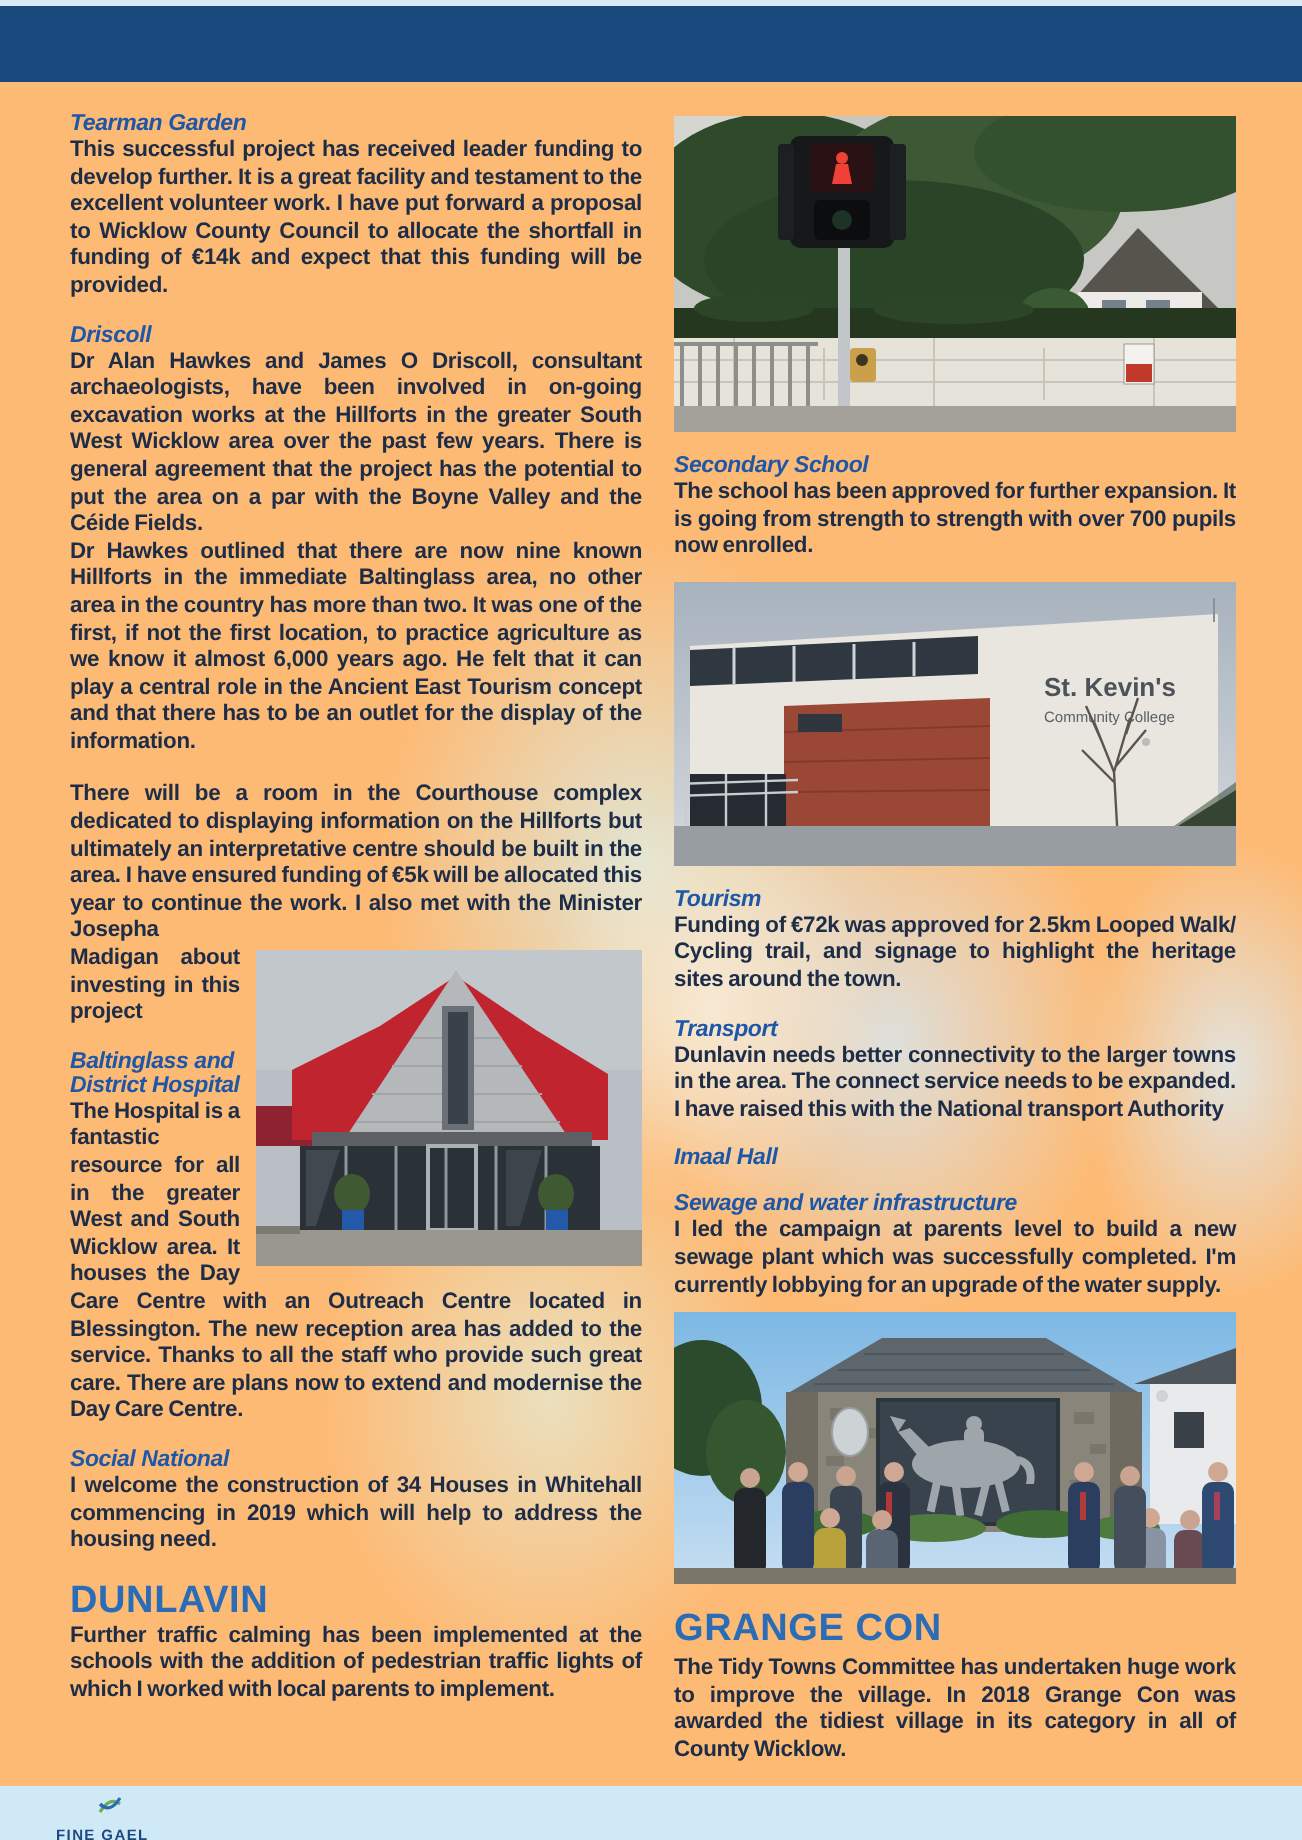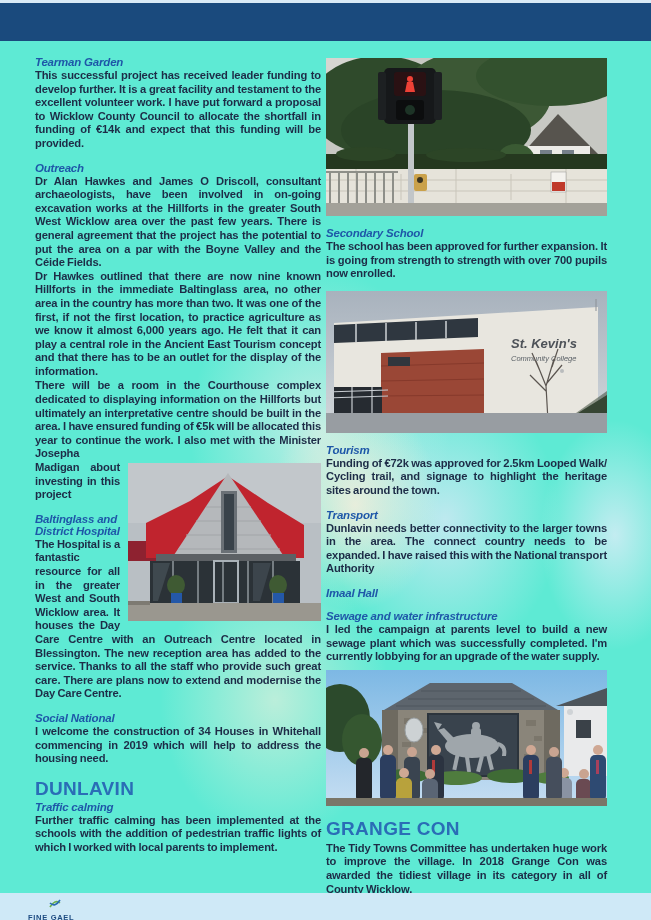--- a/index.html
+++ b/index.html
@@ -1,49 +1,49 @@
 <!DOCTYPE html>
 <html><head>
 <meta charset="utf-8">
 <style>
   html,body { margin:0; padding:0; background:#ffffff; }
   .page {
-    position:relative; width:651px; height:920px; background:#5eead4;
+    position:relative; width:651px; height:920px; background:#fdba74;
     font-family:"Liberation Sans", sans-serif; overflow:hidden;
   }
   .topstrip { position:absolute; top:0; left:0; width:651px; height:3px; background:#d9eaf6; }
   .topbar   { position:absolute; top:3px; left:0; width:651px; height:38px; background:#1a4a7d; }
   .botbar   { position:absolute; top:893px; left:0; width:651px; height:27px; background:#cfe9f7; }
 
   
   .blob { position:absolute; border-radius:50%; pointer-events:none; }
   .b1 { left:190px; top:270px; width:260px; height:320px; background:radial-gradient(closest-side,#d9efe9,rgba(217,239,233,0)); opacity:.8; }
   .b2 { left:330px; top:380px; width:230px; height:280px; background:radial-gradient(closest-side,#d6e9f6,rgba(214,233,246,0)); opacity:.8; }
   .b3 { left:270px; top:400px; width:170px; height:210px; background:radial-gradient(closest-side,#fbeedb,rgba(251,238,219,0)); opacity:.8; }
   .b4 { left:540px; top:420px; width:150px; height:230px; background:radial-gradient(closest-side,#dcedf8,rgba(220,237,248,0)); opacity:.8; }
   .b5 { left:160px; top:560px; width:230px; height:280px; background:radial-gradient(closest-side,#e2f0dd,rgba(226,240,221,0)); opacity:.7; }
 
   .col { position:absolute; top:50px; }
   .col-left  { left:35px;  width:286px; }
-  .col-right { left:326px; width:281px; }
+  .col-right { left:337px; width:281px; }
 
   p.body {
     font-size:11.2px; font-weight:700; line-height:13.6px; color:#1d2c47;
     text-align:justify; margin:0; word-spacing:-0.6px; letter-spacing:-0.15px;
   }
   h3.sec {
     font-size:11.5px; font-style:italic; font-weight:700; color:#1e57a8;
     margin:11px 0 1px 0; letter-spacing:-0.2px;
   }
   h3.first { margin-top:6px; }
   h2.town {
     font-size:19px; font-weight:800; color:#2a6db6;
     margin:12px 0 0 0; letter-spacing:0.3px;
   }
-  .photo { display:block; border:0;font-style:italic; }
+  .photo { display:block; border:0; }
   .photo svg { display:block; }
   .photo-float { float:right; margin:2px 0 4px 8px; }
   .wrapblock::after { content:""; display:block; clear:both; }
   .mt6 { margin-top:6px; } .mt8 { margin-top:8px; } .mt10 { margin-top:10px; }
 
   .fg-logo { position:absolute; left:28px; top:895px; width:60px; text-align:left; }
   .fg-star { margin-left:20px; height:10px; }
   .fg-text {
     font-size:7.5px; font-weight:800; color:#1c4a80; letter-spacing:0.7px;
     line-height:9px; white-space:nowrap;
@@ -60,25 +60,25 @@
   <div class="blob b2"></div>
   <div class="blob b3"></div>
   <div class="blob b4"></div>
   <div class="blob b5"></div>
 
   <div class="col col-left">
     <h3 class="sec first">Tearman Garden</h3>
     <p class="body">This successful project has received leader funding to develop further.  It is a great facility and testament to the excellent volunteer work.  I have put forward a proposal to Wicklow County Council to allocate the shortfall in funding of €14k and expect that this funding will be provided.</p>
 
 
-    <h3 class="sec">Outreach</h3>
+    <h3 class="sec">Driscoll</h3>
     <p class="body">Dr Alan Hawkes and James O Driscoll, consultant archaeologists, have been involved in on-going excavation works at the Hillforts in the greater South West Wicklow area over the past few years.   There is general agreement that the project has the potential to put the area on a par with the Boyne Valley and the Céide Fields.</p>
     <p class="body">Dr Hawkes outlined that there are now nine known Hillforts in the immediate Baltinglass area, no other area in the country has more than two. It was one of the first, if not the first location, to practice agriculture as we know it almost 6,000 years ago. He felt that it can play a central role in the Ancient East Tourism concept and that there has to be an outlet for the display of the information.</p>
 
-    <p class="body" style="margin-top:1px">There will be a room in the Courthouse complex dedicated to displaying information on the Hillforts but ultimately an interpretative centre should be built in the area.   I have ensured funding of €5k will be allocated this year to continue the work.   I also met with the Minister Josepha</p>
+    <p class="body" style="margin-top:13px">There will be a room in the Courthouse complex dedicated to displaying information on the Hillforts but ultimately an interpretative centre should be built in the area.   I have ensured funding of €5k will be allocated this year to continue the work.   I also met with the Minister Josepha</p>
 
     <div class="wrapblock">
       <span class="photo photo-float">
 
         <svg width="193" height="158" viewBox="0 0 193 158">
           <rect x="0" y="0" width="193" height="158" fill="#b9bfc4"></rect>
           <rect x="0" y="0" width="193" height="60" fill="#c2c7cb"></rect>
           <rect x="0" y="78" width="30" height="20" fill="#8e2230"></rect>
           <polygon points="18,95 18,60 62,38 100,13 140,40 176,62 176,95" fill="#c0242e"></polygon>
           <polygon points="100,10 44,95 157,95" fill="#b5b8bb"></polygon>
@@ -112,21 +112,20 @@
       </span>
       <p class="body">Madigan about investing in this project</p>
       <h3 class="sec">Baltinglass and District Hospital</h3>
       <p class="body">The Hospital is a fantastic resource for all in the greater West and South Wicklow area. It houses the Day Care Centre with an Outreach Centre located in Blessington. The new reception area has added to the service. Thanks to all the staff who provide such great care. There are plans now to extend and modernise the Day Care Centre.</p>
     </div>
 
     <h3 class="sec">Social National</h3>
     <p class="body">I welcome the construction of 34 Houses in Whitehall commencing in  2019 which will help to address the housing need.</p>
 
     <h2 class="town">DUNLAVIN</h2>
-    <h3 class="sec" style="margin-top:1px">Traffic calming</h3>
     <p class="body">Further traffic calming has been implemented at the schools with the addition of pedestrian traffic lights of which I worked with local parents to implement.</p>
   </div>
 
   <div class="col col-right">
     <span class="photo mt8">
 
       <svg width="281" height="158" viewBox="0 0 281 158">
         <rect x="0" y="0" width="281" height="158" fill="#c7c8c3"></rect>
         <rect x="0" y="0" width="40" height="60" fill="#d6d6d1"></rect>
         <ellipse cx="55" cy="48" rx="72" ry="50" fill="#2f4a2b"></ellipse>
@@ -225,21 +224,21 @@
         <polygon points="252,122 281,104 281,142 248,142" fill="#364533"></polygon>
         <rect x="0" y="122" width="281" height="20" fill="#989da2"></rect>
         <line x1="270" y1="20" x2="270" y2="8" stroke="#8b9096" stroke-width="1"></line>
       </svg>
     </span>
 
     <h3 class="sec">Tourism</h3>
     <p class="body">Funding of €72k was approved for 2.5km Looped Walk/ Cycling trail, and signage to highlight the heritage sites around the town.</p>
 
     <h3 class="sec">Transport</h3>
-    <p class="body">Dunlavin needs better connectivity to the larger towns in the area. The connect country needs to be expanded. I have raised this with the National transport Authority</p>
+    <p class="body">Dunlavin needs better connectivity to the larger towns in the area. The connect service needs to be expanded. I have raised this with the National transport Authority</p>
 
     <h3 class="sec">Imaal Hall</h3>
 
     <h3 class="sec">Sewage and water infrastructure</h3>
     <p class="body">I led the campaign at parents level to build a new sewage plant which was successfully completed. I'm currently lobbying for an upgrade of the water supply.</p>
 
     <span class="photo mt6">
 
       <svg width="281" height="136" viewBox="0 0 281 136">
         <defs>

